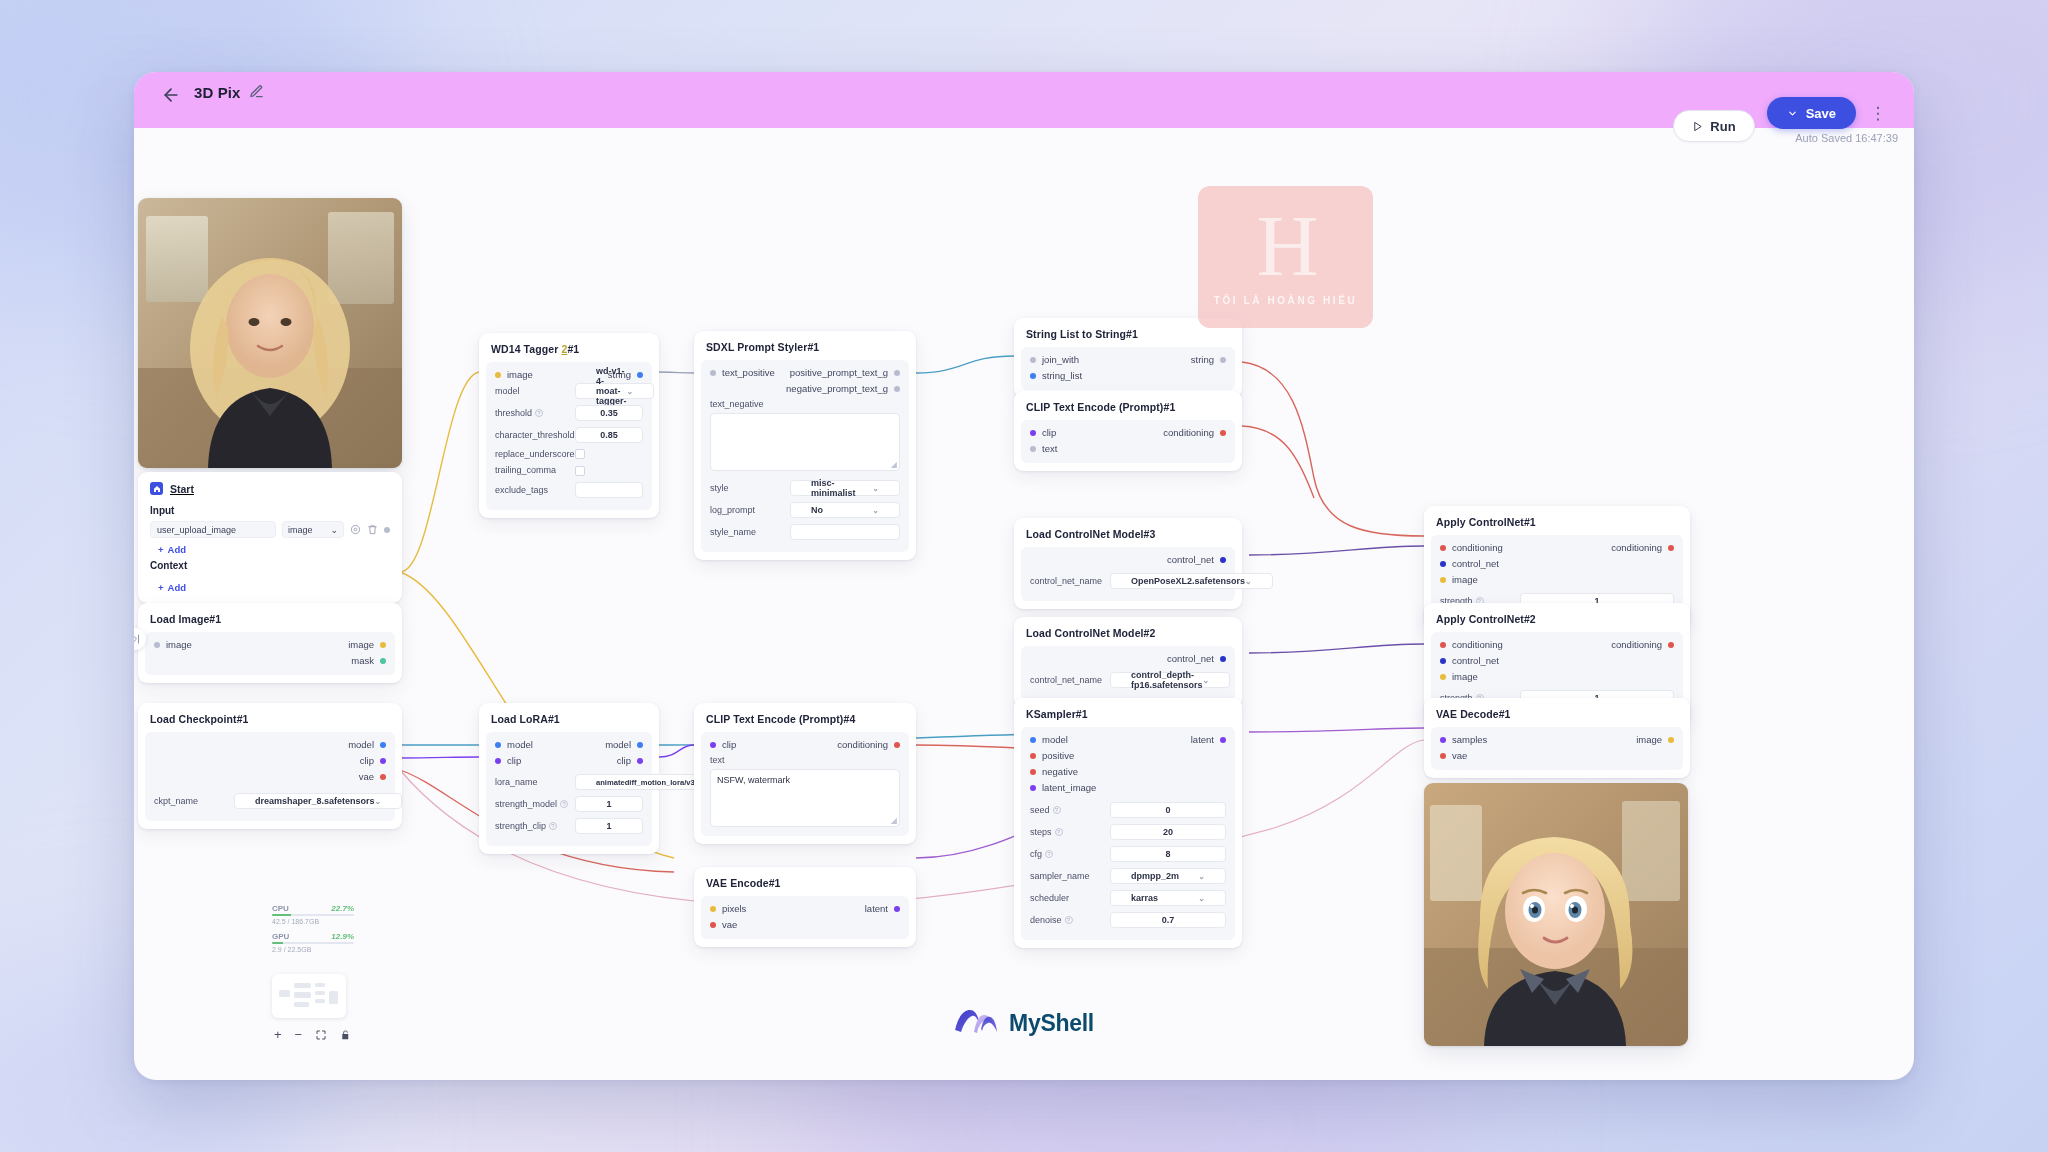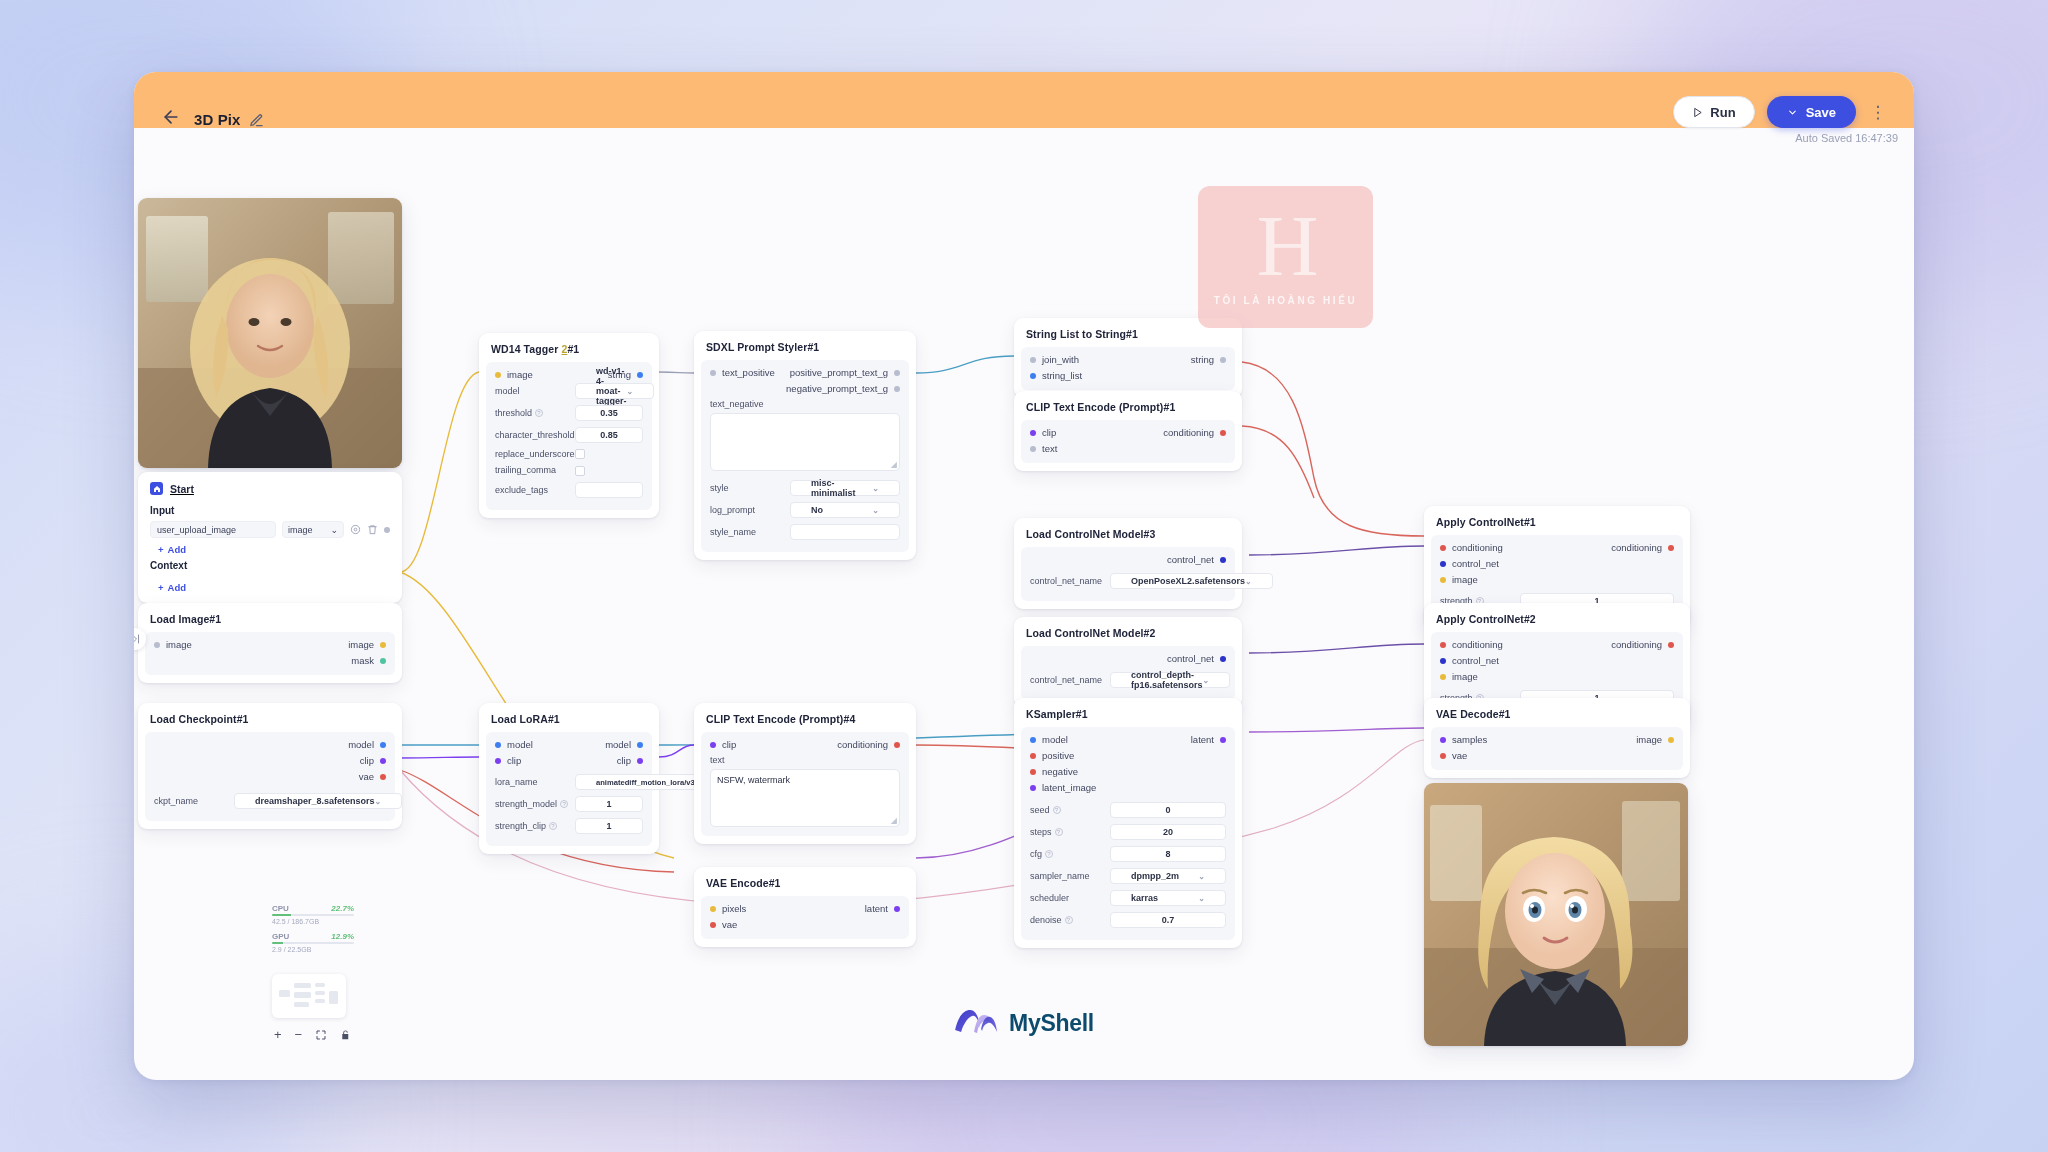--- a/index.html
+++ b/index.html
@@ -22,34 +22,35 @@
     width: 1780px; height: 1008px;
     background: #fbfbfd;
     border-radius: 22px;
     box-shadow: 0 26px 70px rgba(60,70,130,.22), 0 2px 8px rgba(60,70,130,.10);
     overflow: hidden;
   }
 
   
   .topbar {
     position: absolute; left: 0; top: 0; width: 100%; height: 56px;
-    background: #fdba74;
-    display: flex; align-items: flex-end; padding: 0 26px;
+    background: #f0abfc;
+    display: flex; align-items: flex-start; padding: 12px 26px;
     z-index: 40;
   }
   .back-arrow { width: 22px; height: 22px; color: #3b3f58; cursor: pointer; display:flex; align-items:center; justify-content:center; }
   .flow-title { font-size: 15px; font-weight: 700; color: #1d2033; margin-left: 12px; letter-spacing: .1px; }
   .edit-icon { margin-left: 9px; width: 15px; height: 15px; color: #5b6078; cursor: pointer; }
   .topbar-right { margin-left: auto; display: flex; align-items: center; gap: 12px; }
   .btn-run {
     display: flex; align-items: center; gap: 7px;
     height: 32px; padding: 0 18px; border-radius: 16px;
     background: #fff; border: 1px solid #e3e5ee; color: #2c3047;
     font-size: 13px; font-weight: 600; cursor: pointer;
     box-shadow: 0 1px 2px rgba(40,45,80,.05);
+    margin-top: 26px;
   }
   .btn-save {
     display: flex; align-items: center; gap: 8px;
     height: 32px; padding: 0 20px; border-radius: 16px;
     background: #3d4fe0; color: #fff; border: none;
     font-size: 13px; font-weight: 600; cursor: pointer;
     box-shadow: 0 2px 7px rgba(61,79,224,.35);
   }
   .kebab { width: 20px; height: 20px; color: #5b6078; display:flex; align-items:center; justify-content:center; cursor:pointer; font-size:17px; letter-spacing:0; line-height:1;}
   .autosaved {

